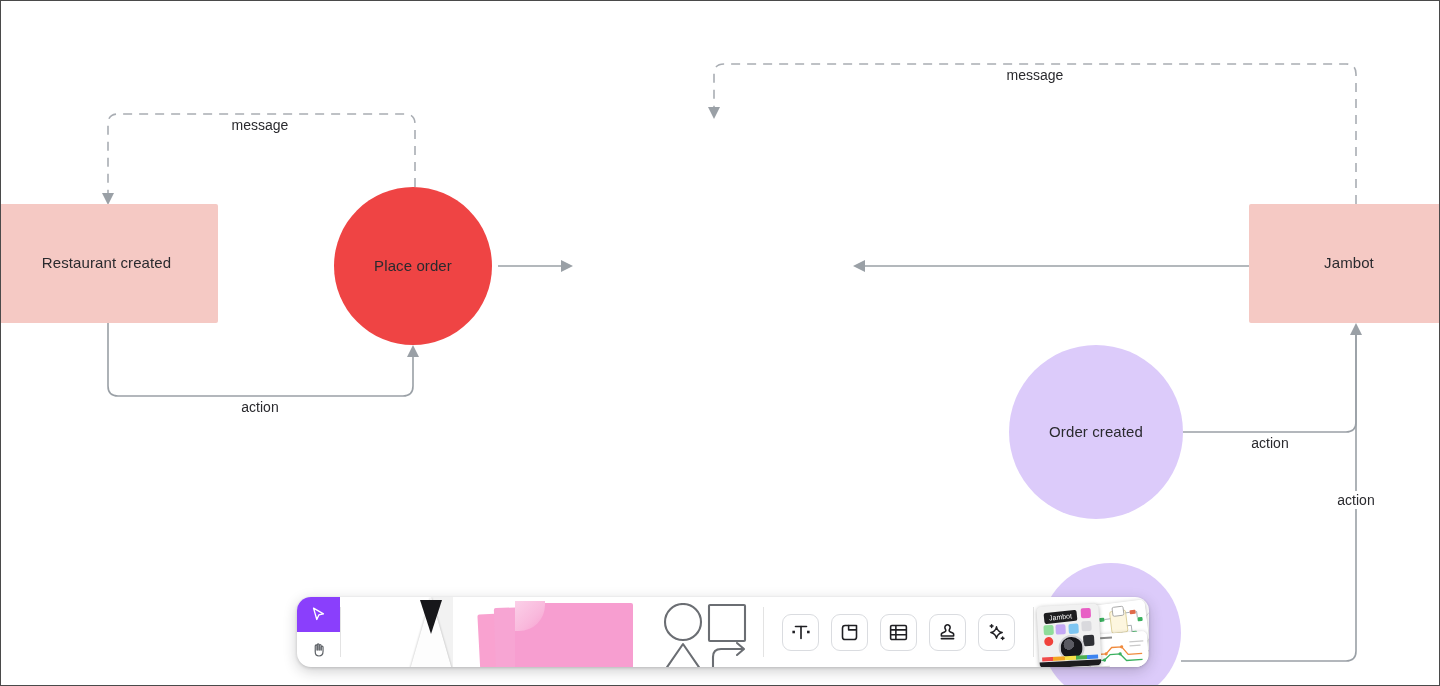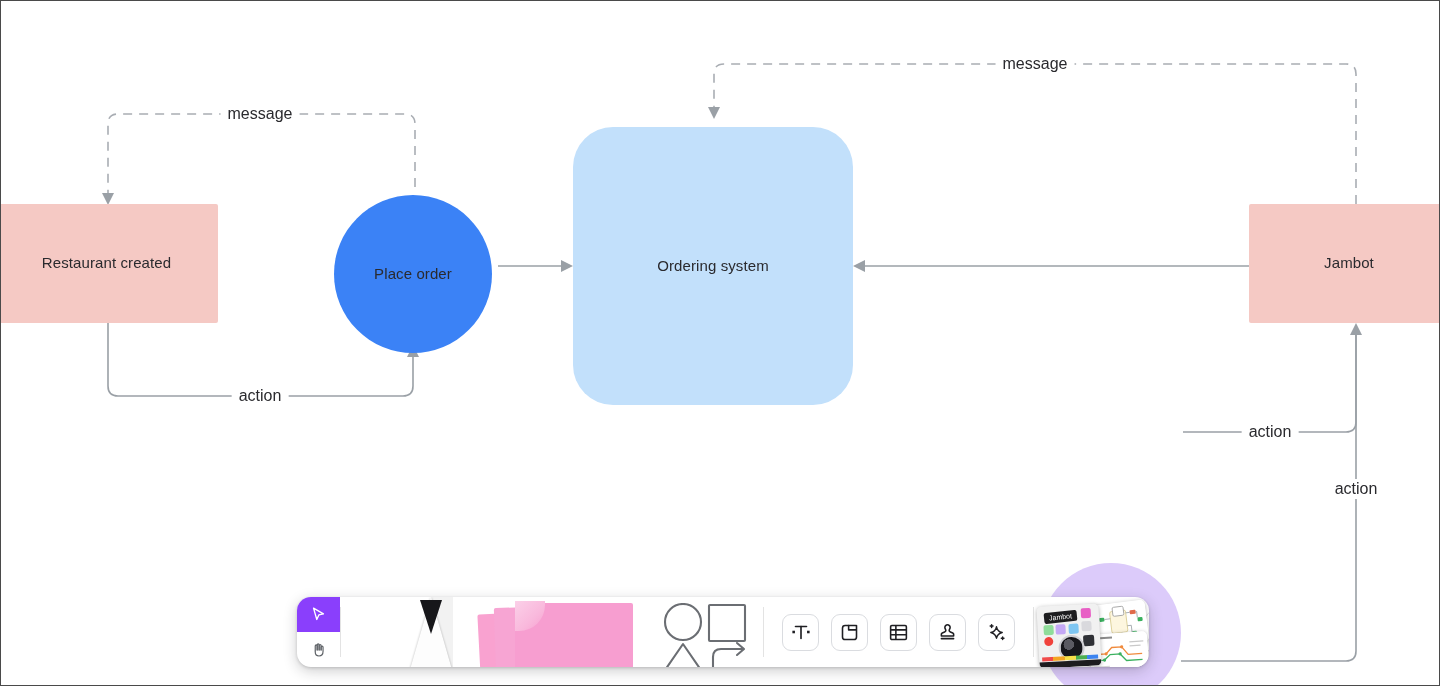--- a/index.html
+++ b/index.html
@@ -63,24 +63,25 @@
     stroke-width: 1.6;
     stroke-dasharray: 9 7;
   }
   .wire-head { fill: #9aa0a6; }
 
   .wire-label {
     position: absolute;
     transform: translate(-50%, -50%);
     background: #ffffff;
     padding: 1px 7px;
-    font-size: 16px;
+    font-size: 14px;
     color: #2a2a2e;
     white-space: nowrap;
     user-select: none;
+    margin-top: 11px;
   }
 
   
   #toolbar {
     position: absolute;
     left: 296px;
     top: 596px;
     width: 852px;
     height: 70px;
     background: #ffffff;
@@ -359,32 +360,32 @@
 
       <g>
         <path class="wire" d="M 1180,660 L 1345,660 Q 1355,660 1355,650 L 1355,334"></path>
       </g>
     </svg>
 
     <div class="node node-rect" style="left:-6px; top:203px; width:223px; height:119px; background:#F5C9C4;">
       <span class="node-label">Restaurant created</span>
     </div>
 
-    <div class="node node-circle" style="left:333px; top:194px; width:158px; height:158px; background:#3b82f6;">
+    <div class="node node-circle" style="left:333px; top:186px; width:158px; height:158px; background:#ef4444;">
       <span class="node-label">Place order</span>
     </div>
 
-    <div class="node node-round" style="left:572px; top:126px; width:280px; height:278px; background:#C2E0FB;">
-      <span class="node-label">Ordering system</span>
-    </div>
 
     <div class="node node-rect" style="left:1248px; top:203px; width:200px; height:119px; background:#F5C9C4;">
       <span class="node-label">Jambot</span>
     </div>
 
+    <div class="node node-circle" style="left:1008px; top:344px; width:174px; height:174px; background:#DCCBFA;">
+      <span class="node-label">Order created</span>
+    </div>
 
     <div class="node node-circle" style="left:1040px; top:562px; width:140px; height:140px; background:#DCCBFA;">
       <span class="node-label"></span>
     </div>
 
     <div class="wire-label" style="left:259px;  top:113px;">message</div>
     <div class="wire-label" style="left:1034px; top:63px;">message</div>
     <div class="wire-label" style="left:259px;  top:395px;">action</div>
     <div class="wire-label" style="left:1269px; top:431px;">action</div>
     <div class="wire-label" style="left:1355px; top:488px;">action</div>

